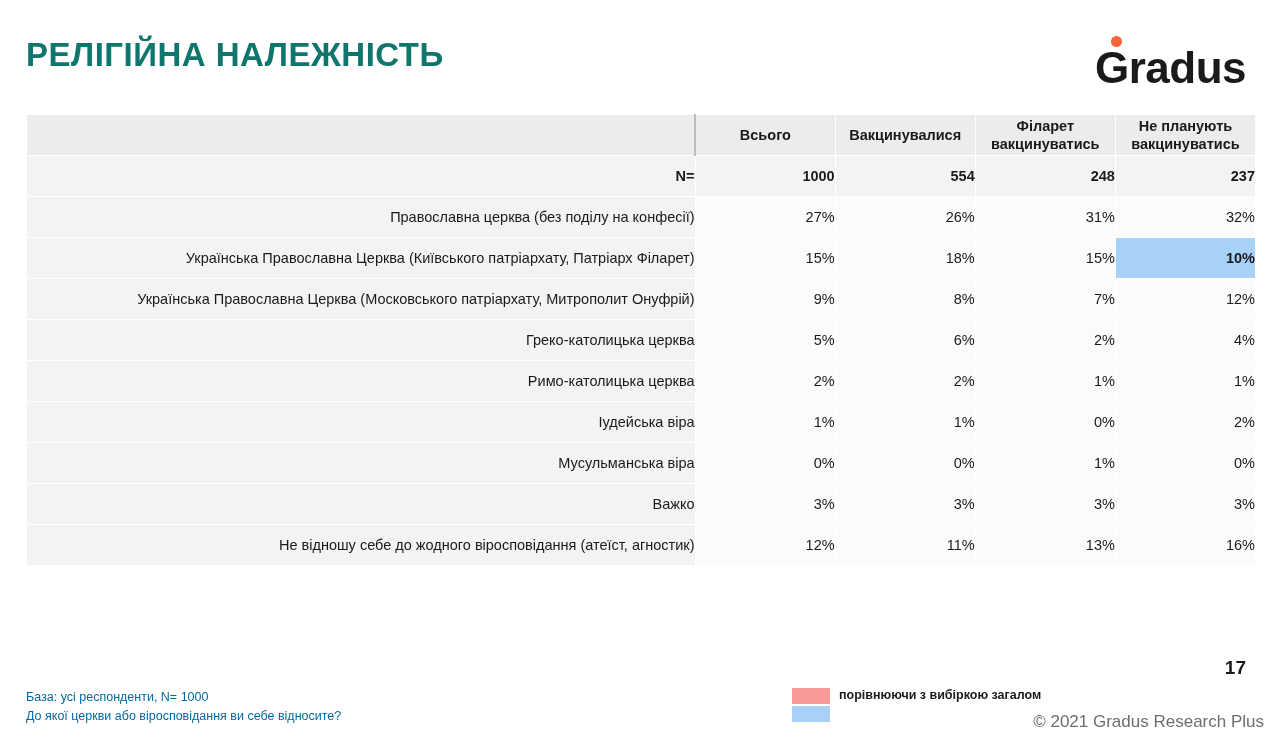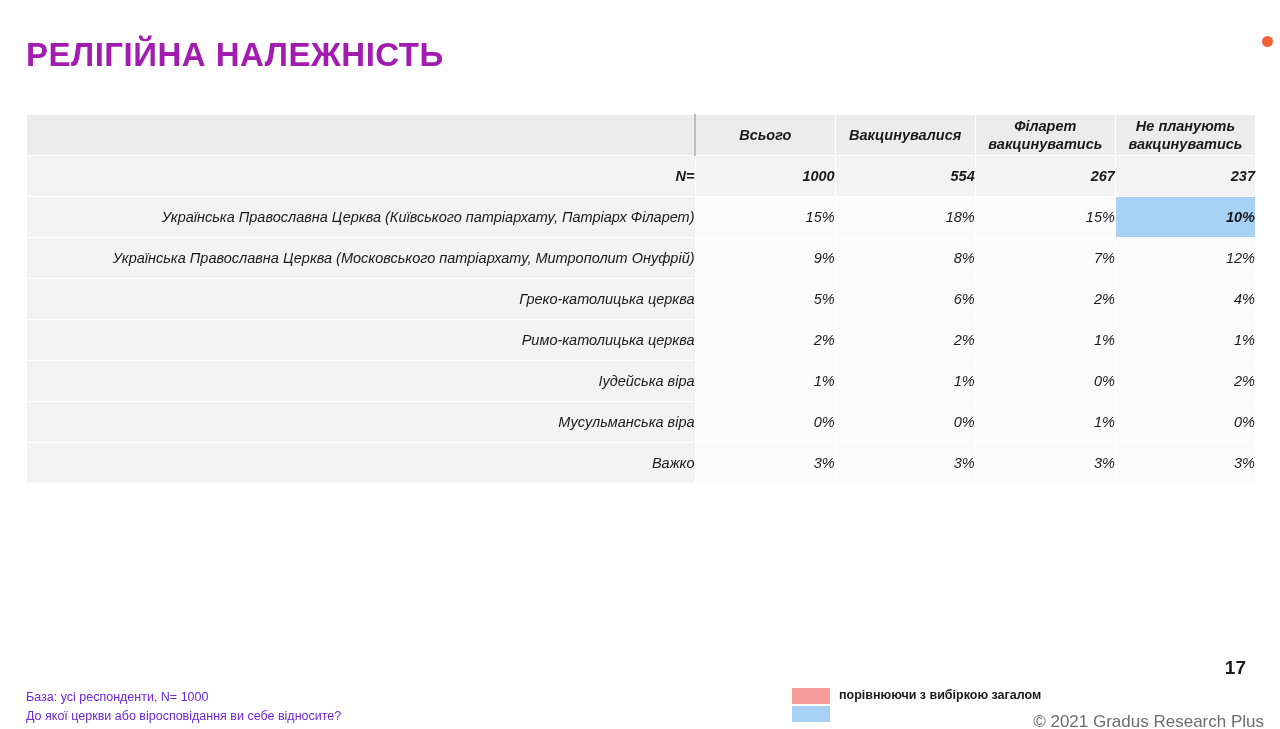--- a/index.html
+++ b/index.html
@@ -23,21 +23,21 @@
   }
 
   
   .title {
     position: absolute;
     left: 26px;
     top: 36px;
     font-size: 33px;
     font-weight: bold;
     letter-spacing: 0.5px;
-    color: #a21caf;
+    color: #0f766e;
   }
 
   .logo {
     position: absolute;
     right: 34px;
     top: 30px;
     display: flex;
     align-items: flex-end;
     height: 60px;
   }
@@ -62,21 +62,20 @@
   .table-wrap {
     position: absolute;
     left: 26px;
     top: 114px;
     width: 1230px;
   }
   table.matrix {
     border-collapse: collapse;
     width: 1230px;
     table-layout: fixed;
-    font-style: italic;
   }
   table.matrix col.c-label { width: 668px; }
   table.matrix col.c-data  { width: 140px; }
 
   table.matrix th, table.matrix td {
     border: 1px solid #ffffff;
     padding: 0;
     height: 40px;
     vertical-align: middle;
   }
@@ -133,21 +132,21 @@
   td.rowlabel, thead th.head-blank {
     border-right: 2px solid #bdbdbd;
   }
 
   
   .footer-left {
     position: absolute;
     left: 26px;
     top: 688px;
     font-size: 12.5px;
-    color: #6d28d9;
+    color: #0369a1;
     line-height: 19px;
   }
 
   .legend {
     position: absolute;
     left: 792px;
     top: 686px;
     display: flex;
     align-items: flex-start;
     gap: 9px;
@@ -192,20 +191,21 @@
 </style>
 </head>
 <body>
 
 <div class="slide">
 
   <div class="title">РЕЛІГІЙНА НАЛЕЖНІСТЬ</div>
 
   <div class="logo">
     <span class="logo-dot"></span>
+    <span class="logo-word">Gradus</span>
   </div>
 
   <div class="table-wrap">
     <table class="matrix">
       <colgroup>
         <col class="c-label">
         <col class="c-data">
           <col class="c-data">
           <col class="c-data">
           <col class="c-data">
@@ -217,22 +217,29 @@
           <th>Вакцинувалися</th>
           <th>Філарет вакцинуватись</th>
           <th>Не планують вакцинуватись</th>
         </tr>
       </thead>
       <tbody id="table-body">
           <tr class="n-row">
             <td class="rowlabel bold">N=</td>
             <td class="val bold">1000</td>
             <td class="val bold">554</td>
-            <td class="val bold">267</td>
+            <td class="val bold">248</td>
             <td class="val bold">237</td>
+          </tr>
+          <tr>
+            <td class="rowlabel">Православна церква (без поділу на конфесії)</td>
+            <td class="val">27%</td>
+            <td class="val">26%</td>
+            <td class="val">31%</td>
+            <td class="val">32%</td>
           </tr>
           <tr>
             <td class="rowlabel">Українська Православна Церква (Київського патріархату, Патріарх Філарет)</td>
             <td class="val">15%</td>
             <td class="val">18%</td>
             <td class="val">15%</td>
             <td class="val hi-blue">10%</td>
           </tr>
           <tr>
             <td class="rowlabel">Українська Православна Церква (Московського патріархату, Митрополит Онуфрій)</td>
@@ -268,20 +275,27 @@
             <td class="val">0%</td>
             <td class="val">1%</td>
             <td class="val">0%</td>
           </tr>
           <tr>
             <td class="rowlabel">Важко</td>
             <td class="val">3%</td>
             <td class="val">3%</td>
             <td class="val">3%</td>
             <td class="val">3%</td>
+          </tr>
+          <tr>
+            <td class="rowlabel">Не відношу себе до жодного віросповідання (атеїст, агностик)</td>
+            <td class="val">12%</td>
+            <td class="val">11%</td>
+            <td class="val">13%</td>
+            <td class="val">16%</td>
           </tr>
         </tbody>
     </table>
   </div>
 
   <div class="footer-left">
     <div>База: усі респонденти, N= 1000</div>
     <div>До якої церкви або віросповідання ви себе відносите?</div>
   </div>
 

